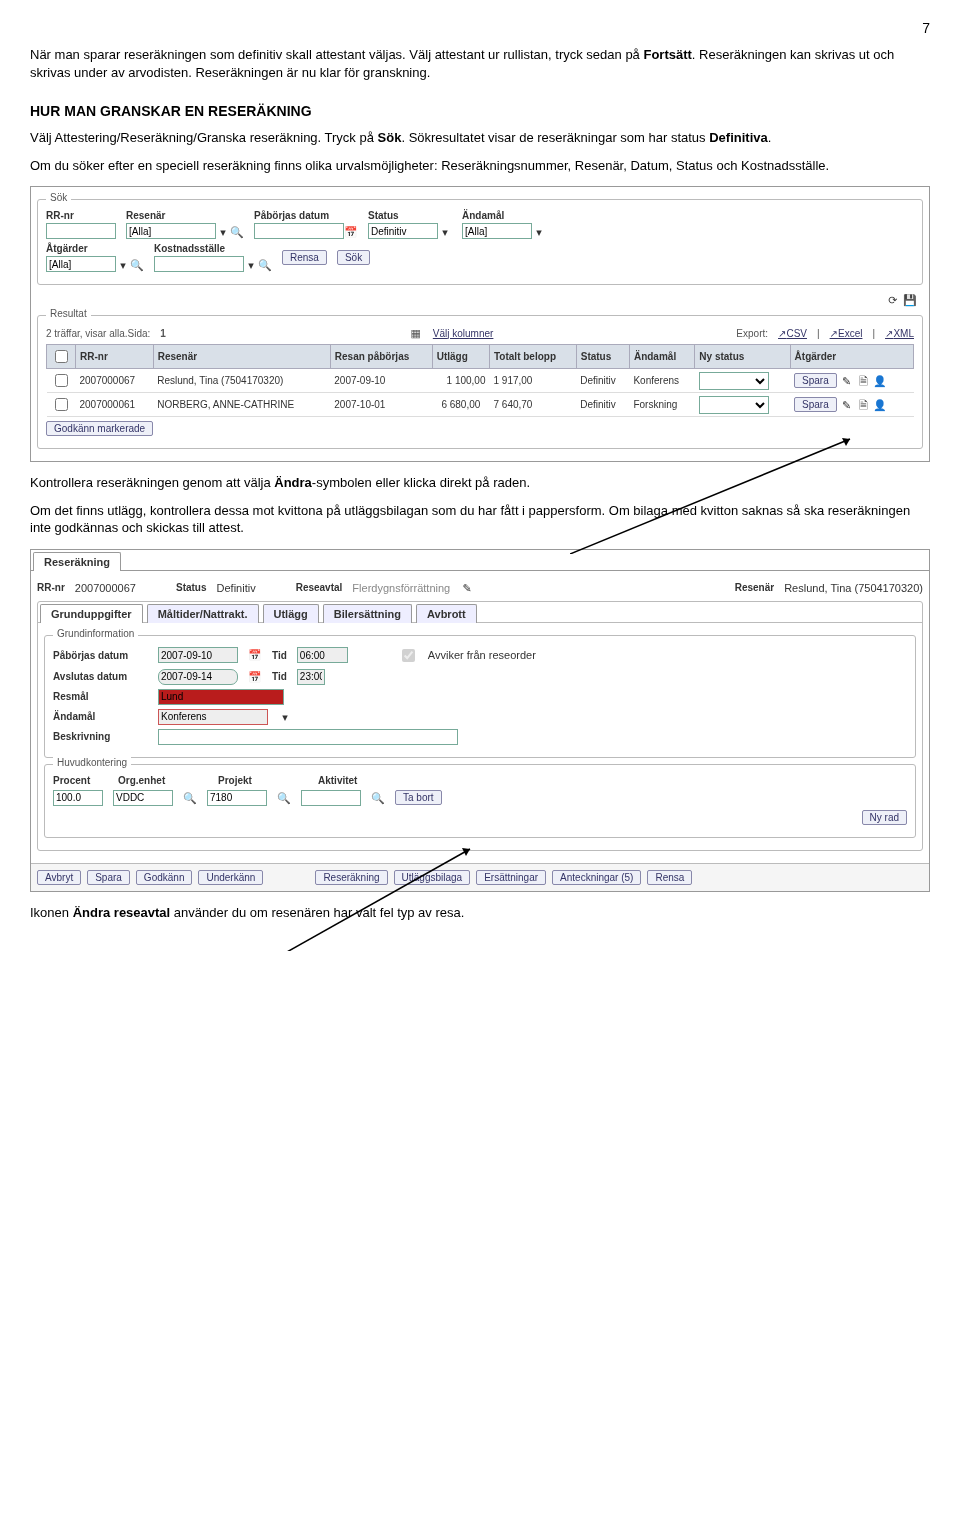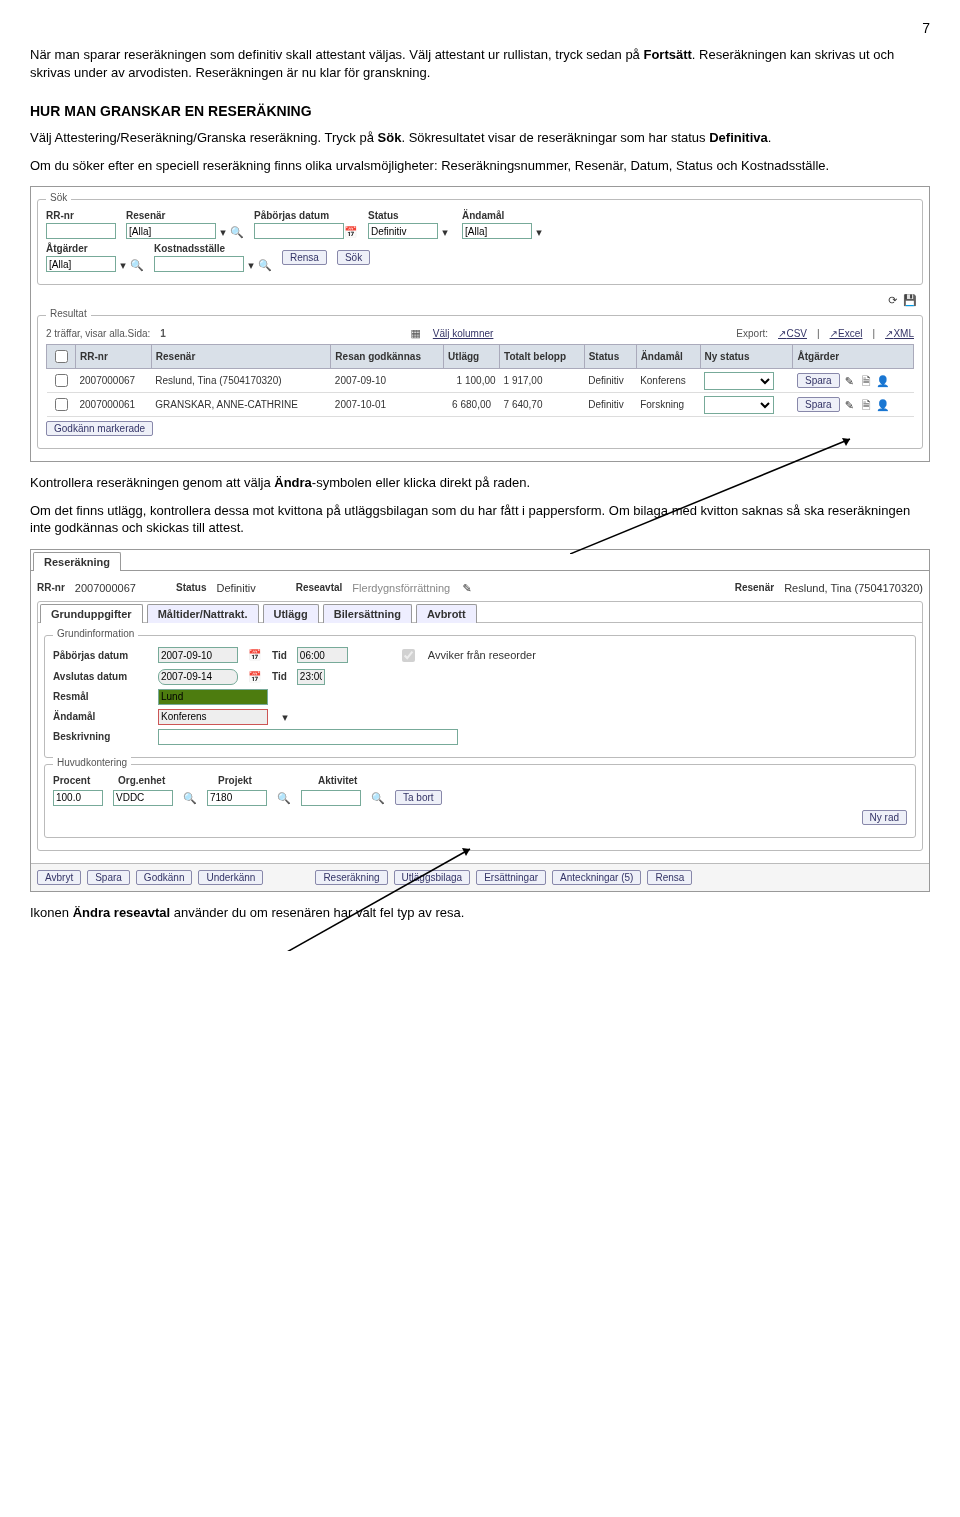--- a/index.html
+++ b/index.html
@@ -104,21 +104,21 @@
         <span class="link">↗<span>CSV</span></span> |
         <span class="link">↗<span>Excel</span></span> |
         <span class="link">↗<span>XML</span></span>
       </div>
       <table class="tbl">
         <thead>
             <tr>
           <th style="width:18px"><input type="checkbox" class="check" style=""></th>
           <th>RR-nr</th>
           <th>Resenär</th>
-          <th>Resan godkännas</th>
+          <th>Resan påbörjas</th>
           <th>Utlägg</th>
           <th>Totalt belopp</th>
           <th>Status</th>
           <th>Ändamål</th>
           <th>Ny status</th>
           <th>Åtgärder</th>
         </tr>
           </thead>
         <tbody>
           <tr>
@@ -133,21 +133,21 @@
             <td><select style="width:70px"></select></td>
             <td><button class="btn">Spara</button>
               <span class="icon">✎</span>
               <span class="icon">🗎</span>
               <span class="icon">👤</span>
             </td>
           </tr>
           <tr>
             <td><input type="checkbox" class="check" style=""></td>
             <td>2007000061</td>
-            <td>GRANSKAR, ANNE-CATHRINE</td>
+            <td>NORBERG, ANNE-CATHRINE</td>
             <td>2007-10-01</td>
             <td style="text-align:center">6 680,00</td>
             <td style="text-align:left">7 640,70</td>
             <td>Definitiv</td>
             <td>Forskning</td>
             <td><select style="width:70px"></select></td>
             <td><button class="btn">Spara</button>
               <span class="icon">✎</span>
               <span class="icon">🗎</span>
               <span class="icon">👤</span>
@@ -217,21 +217,21 @@
           </div>
           <div class="row">
             <span class="lbl" style="width:95px">Avslutas datum</span>
             <input type="text" style="width: 80px; background: rgb(238, 238, 238); border-radius: 7px;" value="2007-09-14">
               <span class="icon">📅</span>
             <span class="lbl">Tid</span>
             <input type="text" style="width: 28px; background: rgb(238, 238, 238);" value="23:00">
           </div>
           <div class="row">
             <span class="lbl" style="width:95px">Resmål</span>
-            <input type="text" style="width: 110px; background: #4d7c0f;" value="Lund">
+            <input type="text" style="width: 126px; background: #b91c1c;" value="Lund">
           </div>
           <div class="row">
             <span class="lbl" style="width:95px">Ändamål</span>
             <input type="text" style="width: 110px; background: rgb(238, 238, 238); border-color: rgb(204, 85, 85);" value="Konferens">
               <span class="icon">▾</span>
           </div>
           <div class="row">
             <span class="lbl" style="width:95px">Beskrivning</span>
             <input type="text" style="width: 300px;">
           </div>

